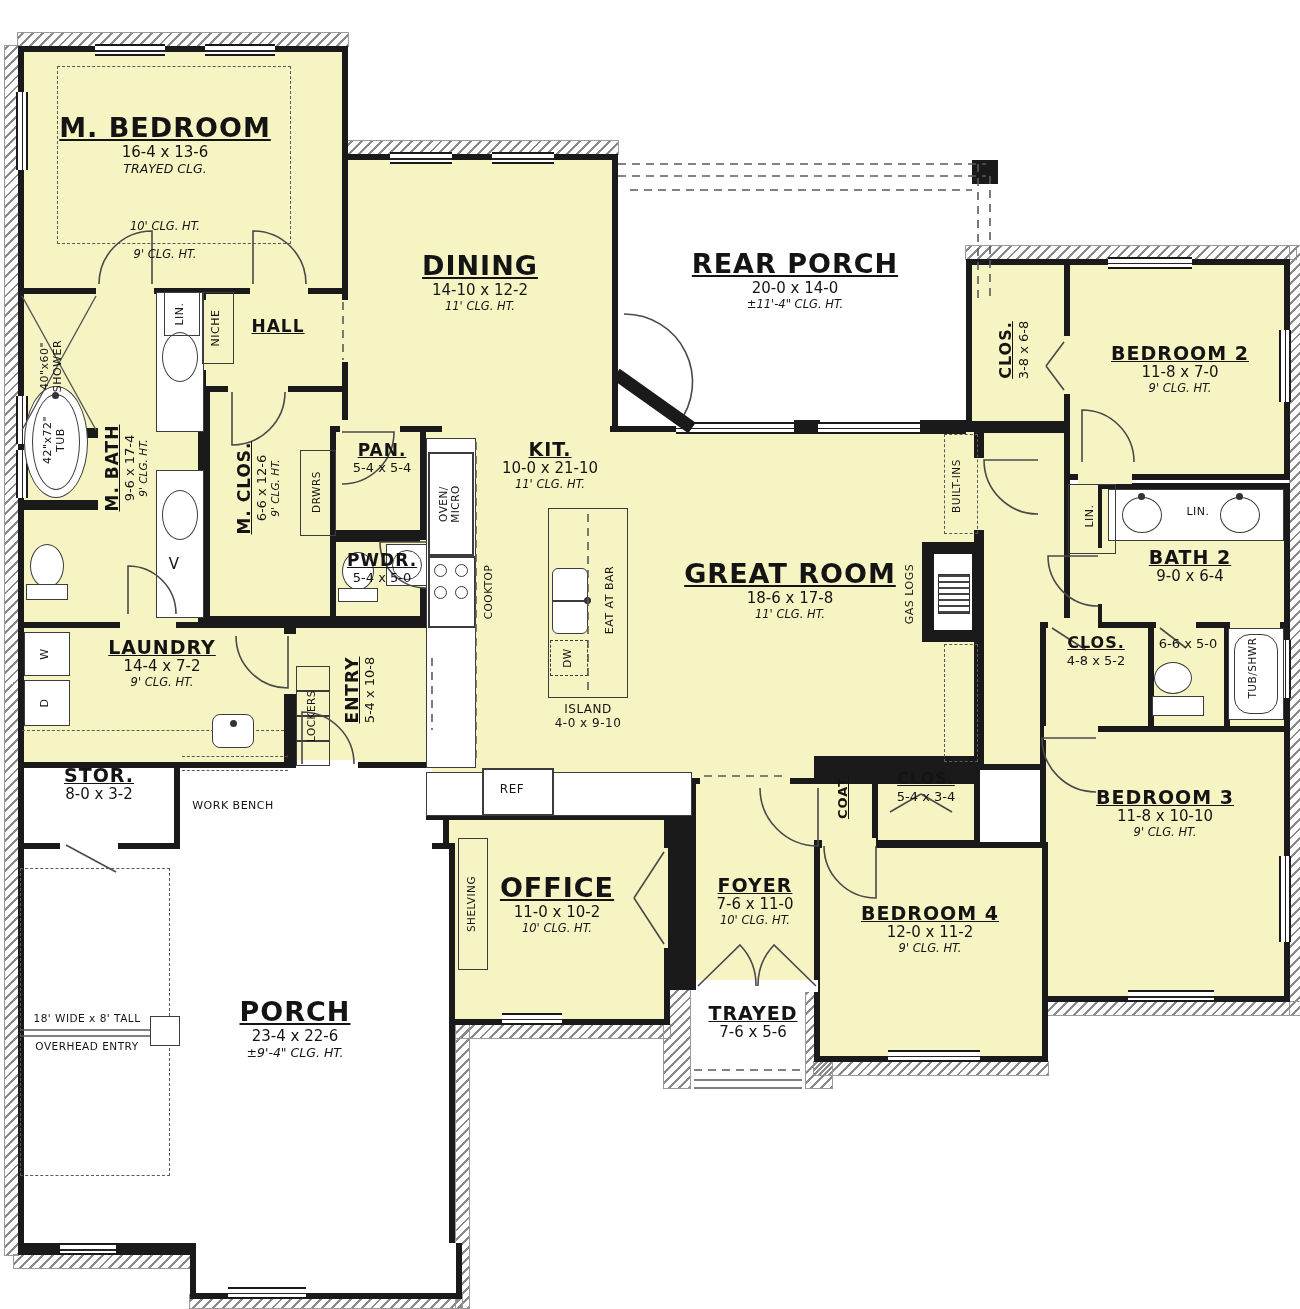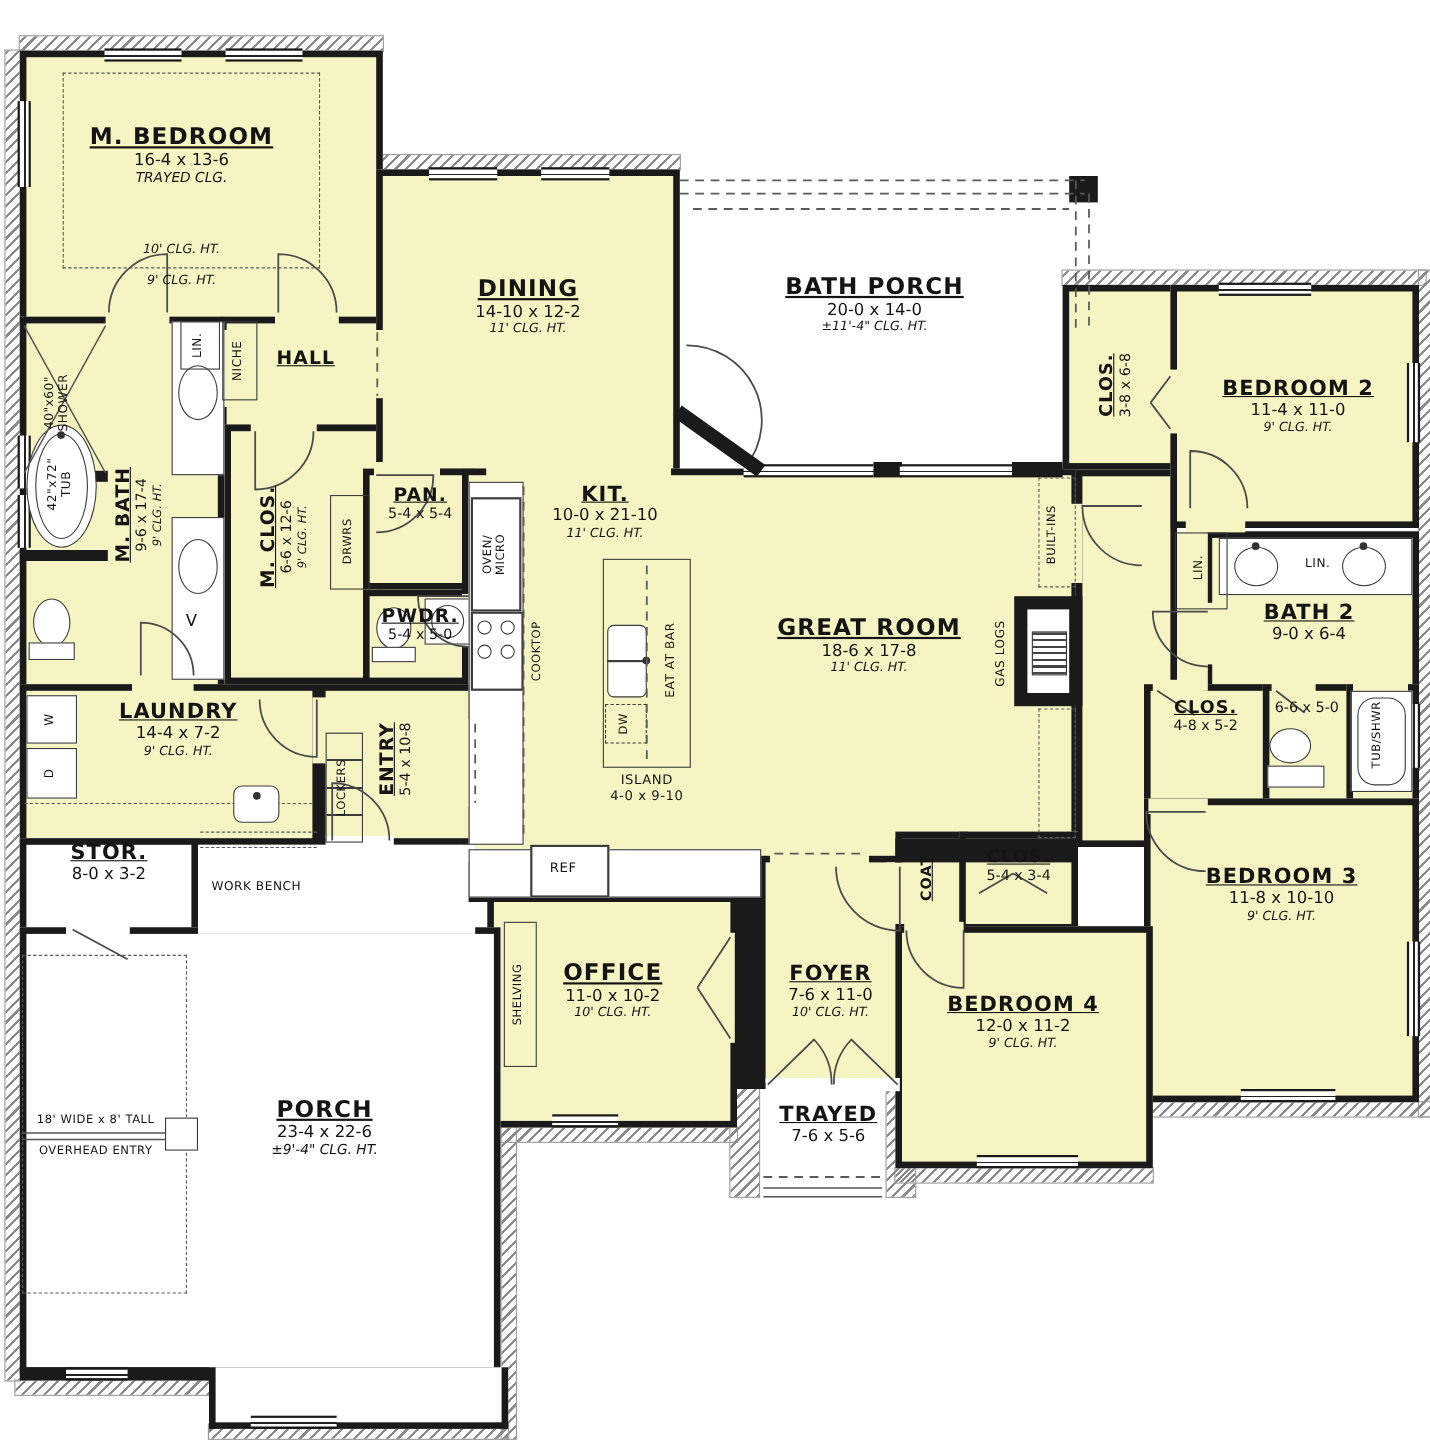--- a/index.html
+++ b/index.html
@@ -17,21 +17,21 @@
   .ell{border-radius:50%}
   .dot{position:absolute;width:7px;height:7px;border-radius:50%;background:#333}
   .burner{position:absolute;width:11px;height:11px;border:1.6px solid #3c3c3c;border-radius:50%;background:#fff}
   .winh{position:absolute;height:12px;box-sizing:border-box;border-top:2.5px solid #1a1a1a;border-bottom:2.5px solid #1a1a1a;
         background:linear-gradient(to bottom,#fff 0 4px,#222 4px 5.5px,#fff 5.5px 12px)}
   .winv{position:absolute;width:12px;box-sizing:border-box;border-left:2.5px solid #1a1a1a;border-right:2.5px solid #1a1a1a;
         background:linear-gradient(to right,#fff 0 4px,#222 4px 5.5px,#fff 5.5px 12px)}
   .lbl{position:absolute;text-align:center;line-height:1.18}
   .lbl span{display:block}
   .rot{transform:rotate(-90deg)}
-  .t{font-size:21px;font-weight:bold;text-decoration:underline;letter-spacing:1px;white-space:nowrap}
+  .t{font-size:27px;font-weight:bold;text-decoration:underline;letter-spacing:1px;white-space:nowrap}
   .t19{font-size:19px}.t17{font-size:17px}.t16{font-size:16px}.t13{font-size:13px}
   .dim{font-size:15px;white-space:nowrap}
   .dim13{font-size:13px}
   .clg{font-size:11.5px;font-style:italic;white-space:nowrap}
   .sm{font-size:11px;white-space:nowrap;letter-spacing:.5px}
   .sm10{font-size:10.5px}
   svg{position:absolute;left:0;top:0}
 </style>
 </head>
 <body>
@@ -263,28 +263,28 @@
     <span class="clg">9' CLG. HT.</span>
   </div>
 
   <div class="lbl" style="left:360px;top:250px;width:240px">
     <span class="t">DINING</span>
     <span class="dim">14-10 x 12-2</span>
     <span class="clg">11' CLG. HT.</span>
   </div>
 
   <div class="lbl" style="left:630px;top:248px;width:330px">
-    <span class="t">BATH PORCH</span>
+    <span class="t">REAR PORCH</span>
     <span class="dim">20-0 x 14-0</span>
     <span class="clg">±11'-4" CLG. HT.</span>
   </div>
 
   <div class="lbl" style="left:1070px;top:342px;width:220px">
     <span class="t t19">BEDROOM 2</span>
-    <span class="dim">11-4 x 11-0</span>
+    <span class="dim">11-8 x 7-0</span>
     <span class="clg">9' CLG. HT.</span>
   </div>
 
   <div class="lbl rot" style="left:962px;top:330px;width:110px;height:40px">
     <span class="t t16">CLOS.</span>
     <span class="dim dim13">3-8 x 6-8</span>
   </div>
 
   <div class="lbl" style="left:238px;top:316px;width:80px">
     <span class="t t17">HALL</span>

